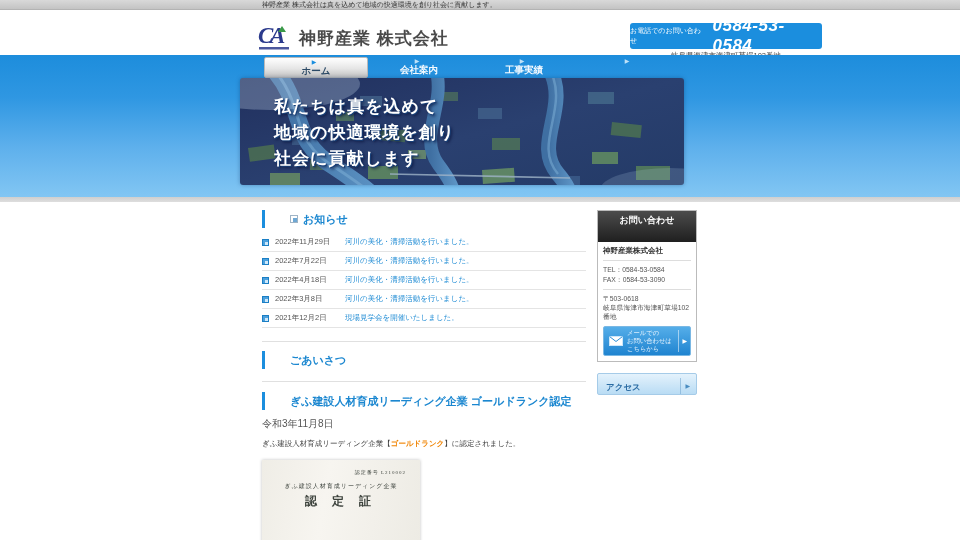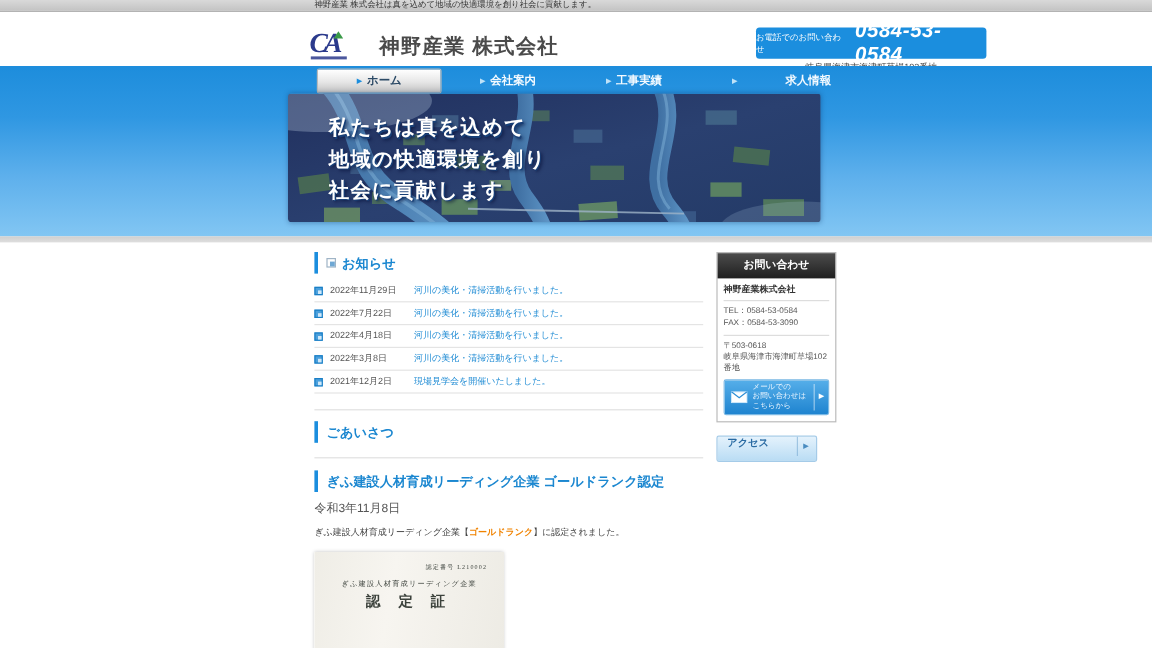--- a/index.html
+++ b/index.html
@@ -9,56 +9,56 @@
 
   
   .tagline-strip { position:absolute; top:0; left:0; width:960px; height:10px;
     background:linear-gradient(#d9d9d9,#c3c3c3); border-bottom:1px solid #b3b3b3;
     font-size:7px; line-height:10px; color:#333; padding-left:262px; white-space:nowrap; }
 
   
   .header { position:absolute; top:10px; left:0; width:960px; height:45px; background:#fff; }
   .logo { position:absolute; left:258px; top:12px; display:flex; align-items:center; cursor:pointer; }
   .logo-mark { width:36px; height:32px; }
-  .company-name { font-size:17px; font-weight:bold; color:#4a4a4a; letter-spacing:1px; margin-left:22px; }
+  .company-name { font-size:17px; font-weight:bold; color:#4a4a4a; letter-spacing:1px; margin-left:5px; }
   .phone-badge { position:absolute; left:630px; top:13px; width:192px; height:26px;
     background:#1b8ede; border-radius:3px; display:flex; align-items:center; justify-content:center; }
   .phone-label { font-size:7px; color:#fff; margin-right:6px; }
   .phone-number { font-size:17px; font-style:italic; font-weight:bold; color:#fff; letter-spacing:0.5px; }
   .header-address { position:absolute; left:630px; top:41px; width:192px; text-align:center;
     font-size:7.5px; color:#444; }
 
   
   .hero-band { position:absolute; top:55px; left:0; width:960px; height:142px;
     background:linear-gradient(180deg,#1d8ddc 0%,#2f97e2 30%,#5eb0ec 65%,#82c6f3 100%); }
   .band-bottom { position:absolute; top:197px; left:0; width:960px; height:5px;
     background:linear-gradient(#cfcfcf,#dedede); }
   .main-nav { position:absolute; top:2px; left:264px; width:432px; height:22px; }
   .nav-item { position:absolute; top:0; height:21px; display:flex; align-items:center;
-    color:#f4faff; font-size:9.5px; font-weight:bold; cursor:pointer; text-decoration:none; }
+    color:#f4faff; font-size:9.5px; font-weight:bold; cursor:pointer; text-decoration:none;flex-direction:column; }
   .nav-item .nav-arrow { font-size:6px; color:#bfe2f8; margin-right:4px; }
   .nav-item.active { left:0; width:104px; justify-content:center;
     background:linear-gradient(#ffffff,#e6e6e6 55%,#c2c2c2); border:1px solid #b9b9b9;
     border-radius:2px; color:#2c4a66; }
   .nav-item.active .nav-arrow { color:#1b8ede; }
   .nav-item.n2 { left:136px; } .nav-item.n3 { left:241px; } .nav-item.n4 { left:346px;gap:36px; }
 
   .hero { position:absolute; left:240px; top:23px; width:444px; height:107px;
     border-radius:3px; overflow:hidden; box-shadow:0 0 4px rgba(0,40,90,.35); }
   .hero svg { position:absolute; left:0; top:0; }
   .hero-text { position:absolute; left:34px; top:16px; color:#fff; font-size:17px;
     font-weight:bold; line-height:26px; letter-spacing:1px;
     text-shadow:1px 1px 0 #173f77, 2px 2px 3px rgba(0,10,50,.75); }
 
   
   .main-col { position:absolute; left:262px; top:210px; width:324px; }
   .side-col { position:absolute; left:597px; top:210px; width:100px; }
 
   .sec-head { display:flex; align-items:center; border-left:3px solid #1b8ede;
-    padding-left:7px; height:18px; }
+    padding-left:25px; height:18px; }
   .sec-title { font-size:11px; font-weight:bold; color:#1b87d0; }
   .news-head-icon { width:8px; height:8px; border:1px solid #9fb4c6; background:#fff;
     margin-right:5px; position:relative; }
   .news-head-icon::after { content:""; position:absolute; left:2px; top:2px; width:4px; height:4px;
     background:#6fa8d4; }
 
   .news-list { margin-top:5px; }
   .news-row { display:flex; align-items:center; height:19px; border-bottom:1px solid #e4e4e4; }
   .news-bullet { flex:0 0 auto; width:7px; height:7px; background:#4ba0dd; border:1px solid #1b7fc5;
     position:relative; }
@@ -77,37 +77,37 @@
   .cert-photo { margin-top:11px; width:158px; height:90px; background:linear-gradient(100deg,#efede6,#f7f5f0 40%,#edebe4);
     box-shadow:0 0 3px rgba(0,0,0,.25); position:relative;
     font-family:"Liberation Serif","DejaVu Serif",serif; color:#3c423c; }
   .cert-no { position:absolute; right:14px; top:9px; font-size:5px; letter-spacing:1px; }
   .cert-line1 { position:absolute; left:0; top:22px; width:100%; text-align:center; font-size:6px; letter-spacing:1px; }
   .cert-title { position:absolute; left:0; top:33px; width:100%; text-align:center; font-size:12px;
     letter-spacing:6px; font-weight:bold; }
 
   
   .contact-box { width:100px; border:1px solid #bbbbbb; background:#fff; }
-  .contact-head { height:21px; background:linear-gradient(#4c4c4c,#1f1f1f); color:#fff;
+  .contact-head { height:31px; background:linear-gradient(#4c4c4c,#1f1f1f); color:#fff;
     font-size:9px; font-weight:bold; text-align:center; line-height:19px; }
   .contact-body { padding:4px 5px 5px 5px; }
   .contact-company { font-size:7.5px; font-weight:bold; color:#333; padding-bottom:4px;
     border-bottom:1px solid #ddd; }
   .contact-telfax { padding:4px 0; border-bottom:1px solid #ddd; font-size:6.8px; color:#555;
     line-height:10px; }
   .contact-addr { padding:4px 0 5px 0; font-size:6.8px; color:#555; line-height:9px; }
   .mail-btn { height:30px; background:linear-gradient(#55aee9,#1f84d0); border:1px solid #7ab8e4;
     border-radius:2px; display:flex; align-items:center; cursor:pointer; }
   .mail-icon { flex:0 0 auto; margin:0 4px 0 5px; }
   .mail-text { font-size:6.3px; line-height:8px; color:#eaf5ff; }
   .mail-arrow { margin-left:auto; margin-right:3px; font-size:6px; color:#ffffff;
     border-left:1px solid rgba(255,255,255,.5); padding-left:3px; line-height:22px; }
-  .access-btn { margin-top:11px; width:84px; height:22px;
+  .access-btn { margin-top:11px; width:100px; height:22px;
     background:linear-gradient(#e4f2fc,#b9dcf4); border:1px solid #a5cbe8; border-radius:2px;
-    display:flex; align-items:flex-start; cursor:pointer; }
+    display:flex; align-items:flex-end; cursor:pointer; }
   .access-label { font-size:8.5px; font-weight:bold; color:#2a6ba3; margin-left:8px; }
   .access-arrow { margin-left:auto; margin-right:6px; font-size:6px; color:#4a8cc0;
     border-left:1px solid rgba(120,170,210,.6); padding-left:4px; line-height:16px; }
 </style>
 </head>
 <body>
 
 <div class="page">
 
   <div class="tagline-strip">神野産業 株式会社は真を込めて地域の快適環境を創り社会に貢献します。</div>

